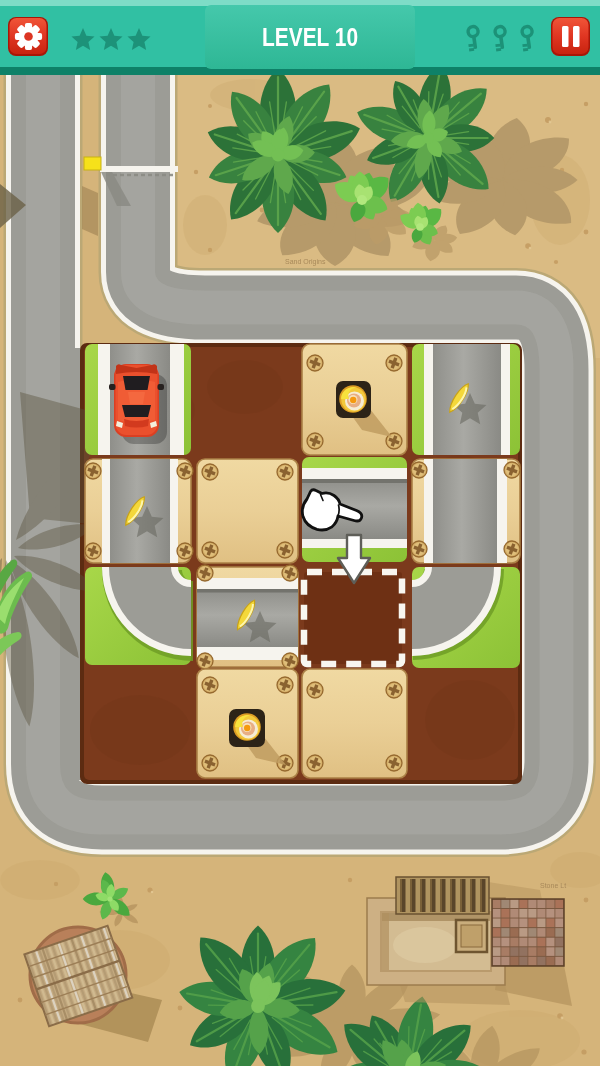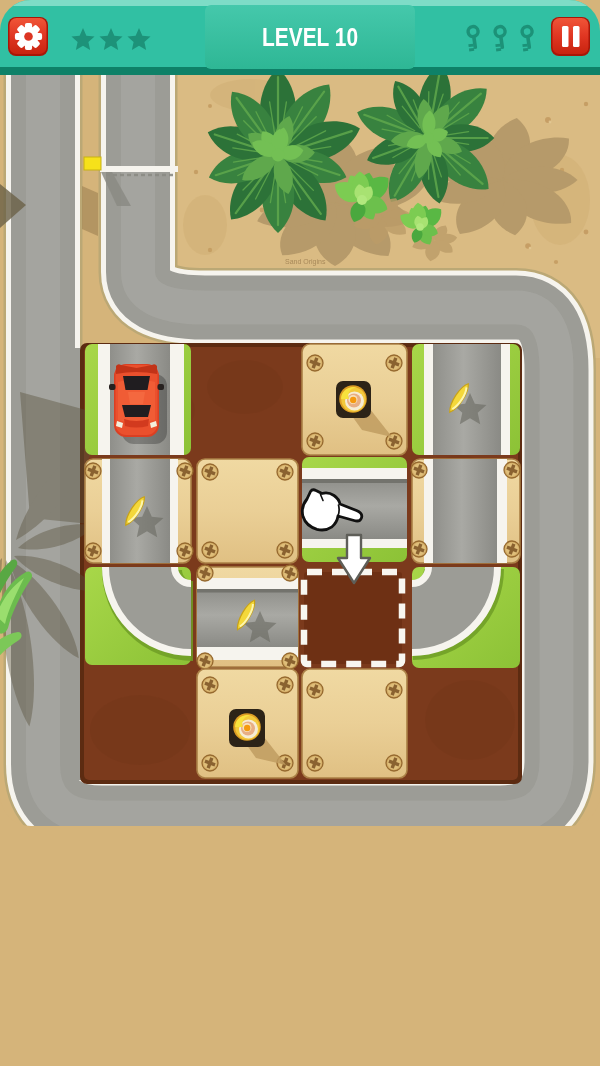--- a/index.html
+++ b/index.html
@@ -1,16 +1,16 @@
 <!DOCTYPE html>
 <html><head>
 <meta charset="utf-8">
 <style>
   html,body{margin:0;padding:0;background:#d5b47a;}
-  #stage{position:relative;width:600px;height:826px;overflow:hidden;font-family:"Liberation Sans",sans-serif;border-radius:31px;}
+  #stage{position:relative;width:600px;height:1066px;overflow:hidden;font-family:"Liberation Sans",sans-serif;}
 </style>
 </head>
 <body>
 <div id="stage">
 <svg width="600" height="1066" viewBox="0 0 600 1066" xmlns="http://www.w3.org/2000/svg">
 <defs>
   <linearGradient id="crateg" x1="0" y1="0" x2="0" y2="1">
     <stop offset="0" stop-color="#f0d9a2"></stop>
           <stop offset="0.5" stop-color="#eacf96"></stop>
           <stop offset="1" stop-color="#e0c083"></stop>

